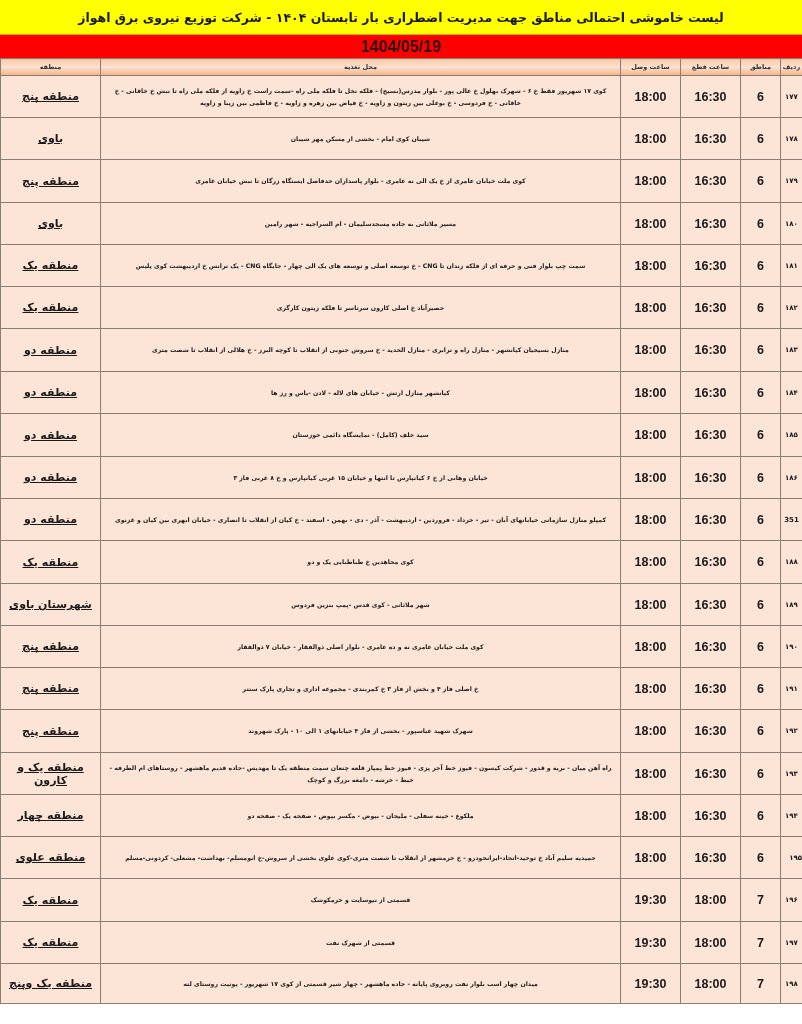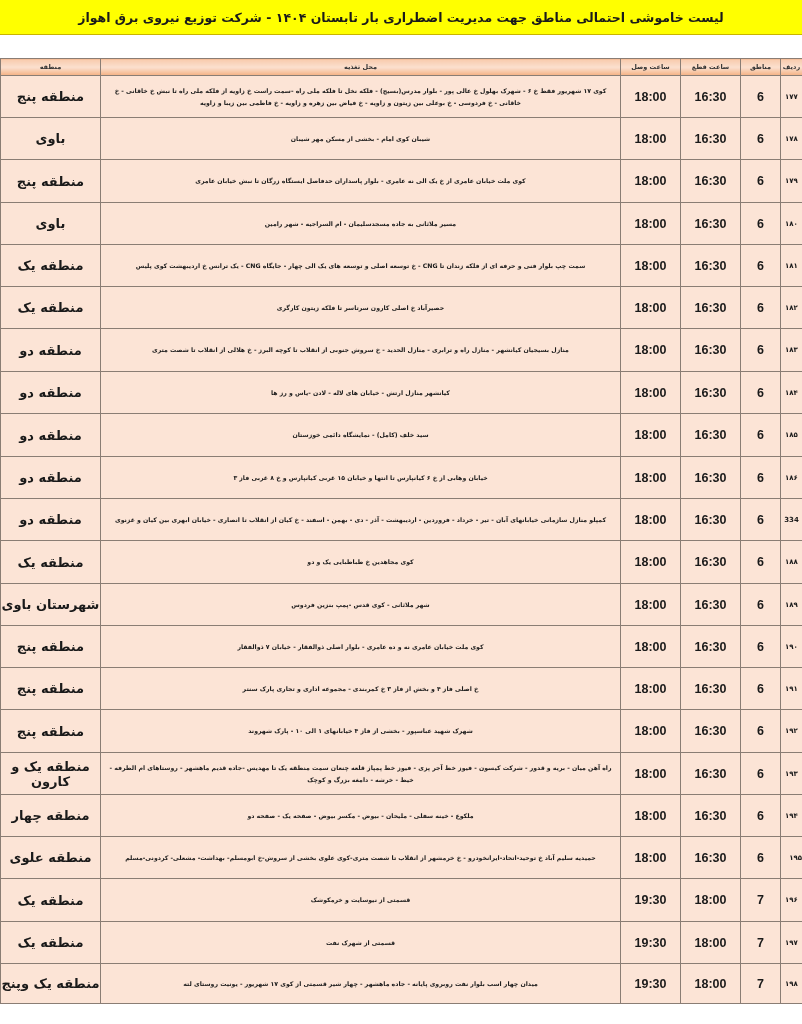--- a/index.html
+++ b/index.html
@@ -26,28 +26,31 @@
     background: linear-gradient(to bottom, #f8cbad 0%, #fbe0cf 50%, #f4b183 100%);
     border: 1px solid #8a7d74; text-align: center; vertical-align: middle;
   }
   table.sched td {
     background: #fce4d6; border: 1px solid #8a7d74; text-align: center;
     vertical-align: middle; height: 42px; color: #1a1a1a;
   }
   td.col-row { font-size: 7px; font-weight: bold; }
   td.col-block, td.col-cut, td.col-conn { font-family: "Liberation Sans", sans-serif; font-size: 12.5px; font-weight: bold; }
   td.col-desc { font-size: 6.2px; font-weight: bold; line-height: 1.9; padding: 0 6px; }
-  td.col-region { font-size: 13px; font-weight: bold; }
+  td.col-region { font-size: 11px; font-weight: bold; text-decoration: underline; }
 </style>
 </head>
 <body>
 
 <div class="page">
   <div class="title-band">
     <span>لیست خاموشی احتمالی مناطق جهت مدیریت اضطراری بار تابستان ۱۴۰۴ - شرکت توزیع نیروی برق اهواز</span>
+  </div>
+  <div class="date-band">
+    <span>1404/05/19</span>
   </div>
 
   <table class="sched">
     <colgroup>
       <col style="width:22px">
       <col style="width:40px">
       <col style="width:60px">
       <col style="width:60px">
       <col style="width:520px">
       <col style="width:100px">
@@ -137,21 +140,21 @@
         </tr>
         <tr>
           <td class="col-row" style="height: 42px;">۱۸۶</td>
           <td class="col-block" style="height: 42px;">6</td>
           <td class="col-cut" style="height: 42px;">16:30</td>
           <td class="col-conn" style="height: 42px;">18:00</td>
           <td class="col-desc" style="height: 42px;">خیابان وهابی از خ ۶ کیانپارس تا انتها و خیابان ۱۵ غربی کیانپارس و خ ۸ غربی فاز ۳</td>
           <td class="col-region" style="height: 42px;">منطقه دو</td>
         </tr>
         <tr>
-          <td class="col-row" style="height: 42px;">334</td>
+          <td class="col-row" style="height: 42px;">351</td>
           <td class="col-block" style="height: 42px;">6</td>
           <td class="col-cut" style="height: 42px;">16:30</td>
           <td class="col-conn" style="height: 42px;">18:00</td>
           <td class="col-desc" style="height: 42px;">کمپلو منازل سازمانی خیابانهای آبان - تیر - خرداد - فروردین - اردیبهشت - آذر - دی - بهمن - اسفند - خ کیان از انقلاب تا انصاری - خیابان ابهری بین کیان و غزنوی</td>
           <td class="col-region" style="height: 42px;">منطقه دو</td>
         </tr>
         <tr>
           <td class="col-row" style="height: 43px;">۱۸۸</td>
           <td class="col-block" style="height: 43px;">6</td>
           <td class="col-cut" style="height: 43px;">16:30</td>

